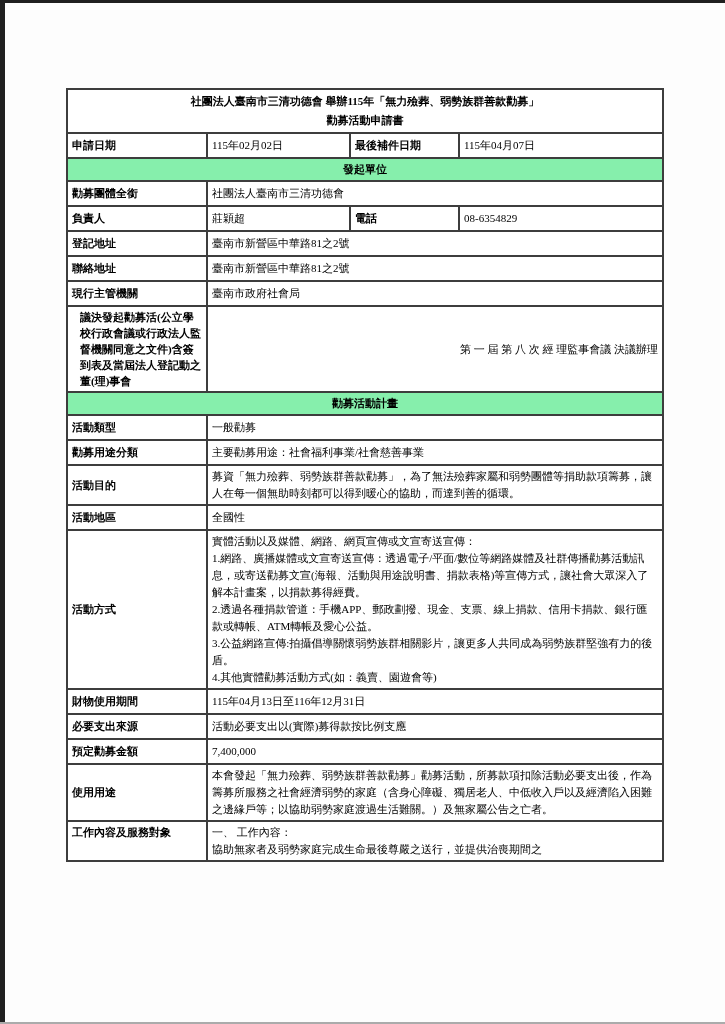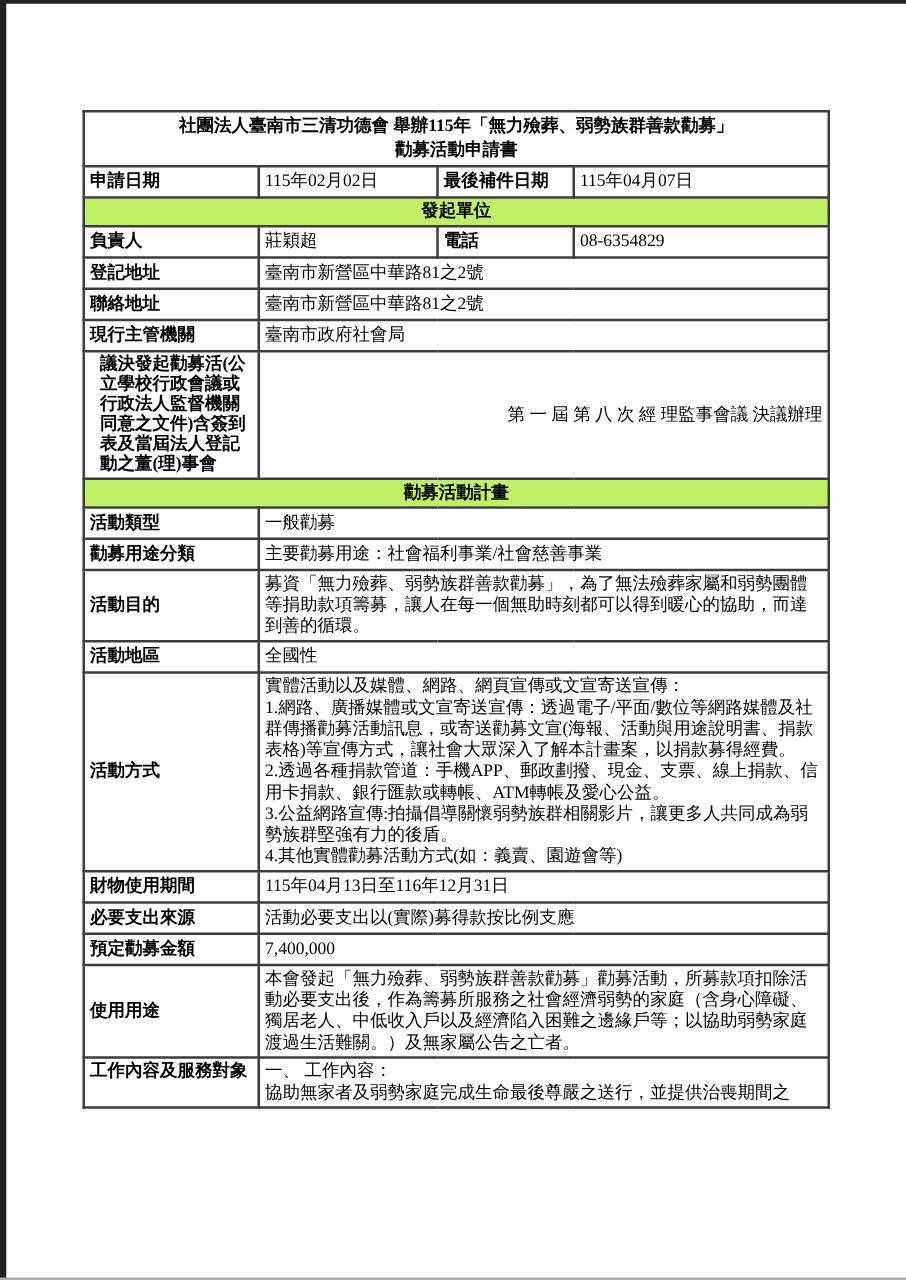--- a/index.html
+++ b/index.html
@@ -9,27 +9,27 @@
     font-family:"Liberation Serif","DejaVu Serif",serif;
   }
   .edge-left  { position:absolute; left:0; top:0; width:5px; height:1024px; background:#202020; }
   .edge-top   { position:absolute; left:0; top:0; width:725px; height:3px; background:#202020; }
   .edge-bottom{ position:absolute; left:0; bottom:0; width:725px; height:2px; background:#ababab; }
 
   .form-wrap { position:absolute; left:66px; top:88px; }
   table.form { border-collapse:collapse; table-layout:fixed; width:596px; background:#fff; }
   td {
     border:2px solid #3d3d3d;
-    font-size:14px; line-height:17px;
+    font-size:11px; line-height:17px;
     padding:2px 4px; vertical-align:middle;
     word-break:break-all; overflow:hidden;
   }
   .lbl { font-weight:bold; }
   .ctr { }
-  tr.hdr td { background:#bef264; font-weight:bold; text-align:center; height:19px; padding:1px 4px; }
+  tr.hdr td { background:#86efac; font-weight:bold; text-align:center; height:19px; padding:1px 4px; }
   tr.title-row td { text-align:center; font-weight:bold; line-height:19px; padding:2px 0; }
   tr.single td { height:19px; }
   .pre { white-space:pre-line; }
   .res-lbl { line-height:16px;padding-left:12px; }
   .res-val { text-align:right; }
   .top { vertical-align:top; }
 </style>
 </head>
 <body>
 
@@ -56,20 +56,24 @@
 
     <tr class="single">
       <td class="lbl ctr">申請日期</td>
       <td class="ctr">115年02月02日</td>
       <td class="lbl ctr">最後補件日期</td>
       <td class="ctr">115年04月07日</td>
     </tr>
 
     <tr class="hdr">
       <td colspan="4">發起單位</td>
+    </tr>
+    <tr class="single">
+      <td class="lbl">勸募團體全銜</td>
+      <td colspan="3">社團法人臺南市三清功德會</td>
     </tr>
     <tr class="single">
       <td class="lbl">負責人</td>
       <td>莊穎超</td>
       <td class="lbl">電話</td>
       <td>08-6354829</td>
     </tr>
     <tr class="single">
       <td class="lbl">登記地址</td>
       <td colspan="3">臺南市新營區中華路81之2號</td>

